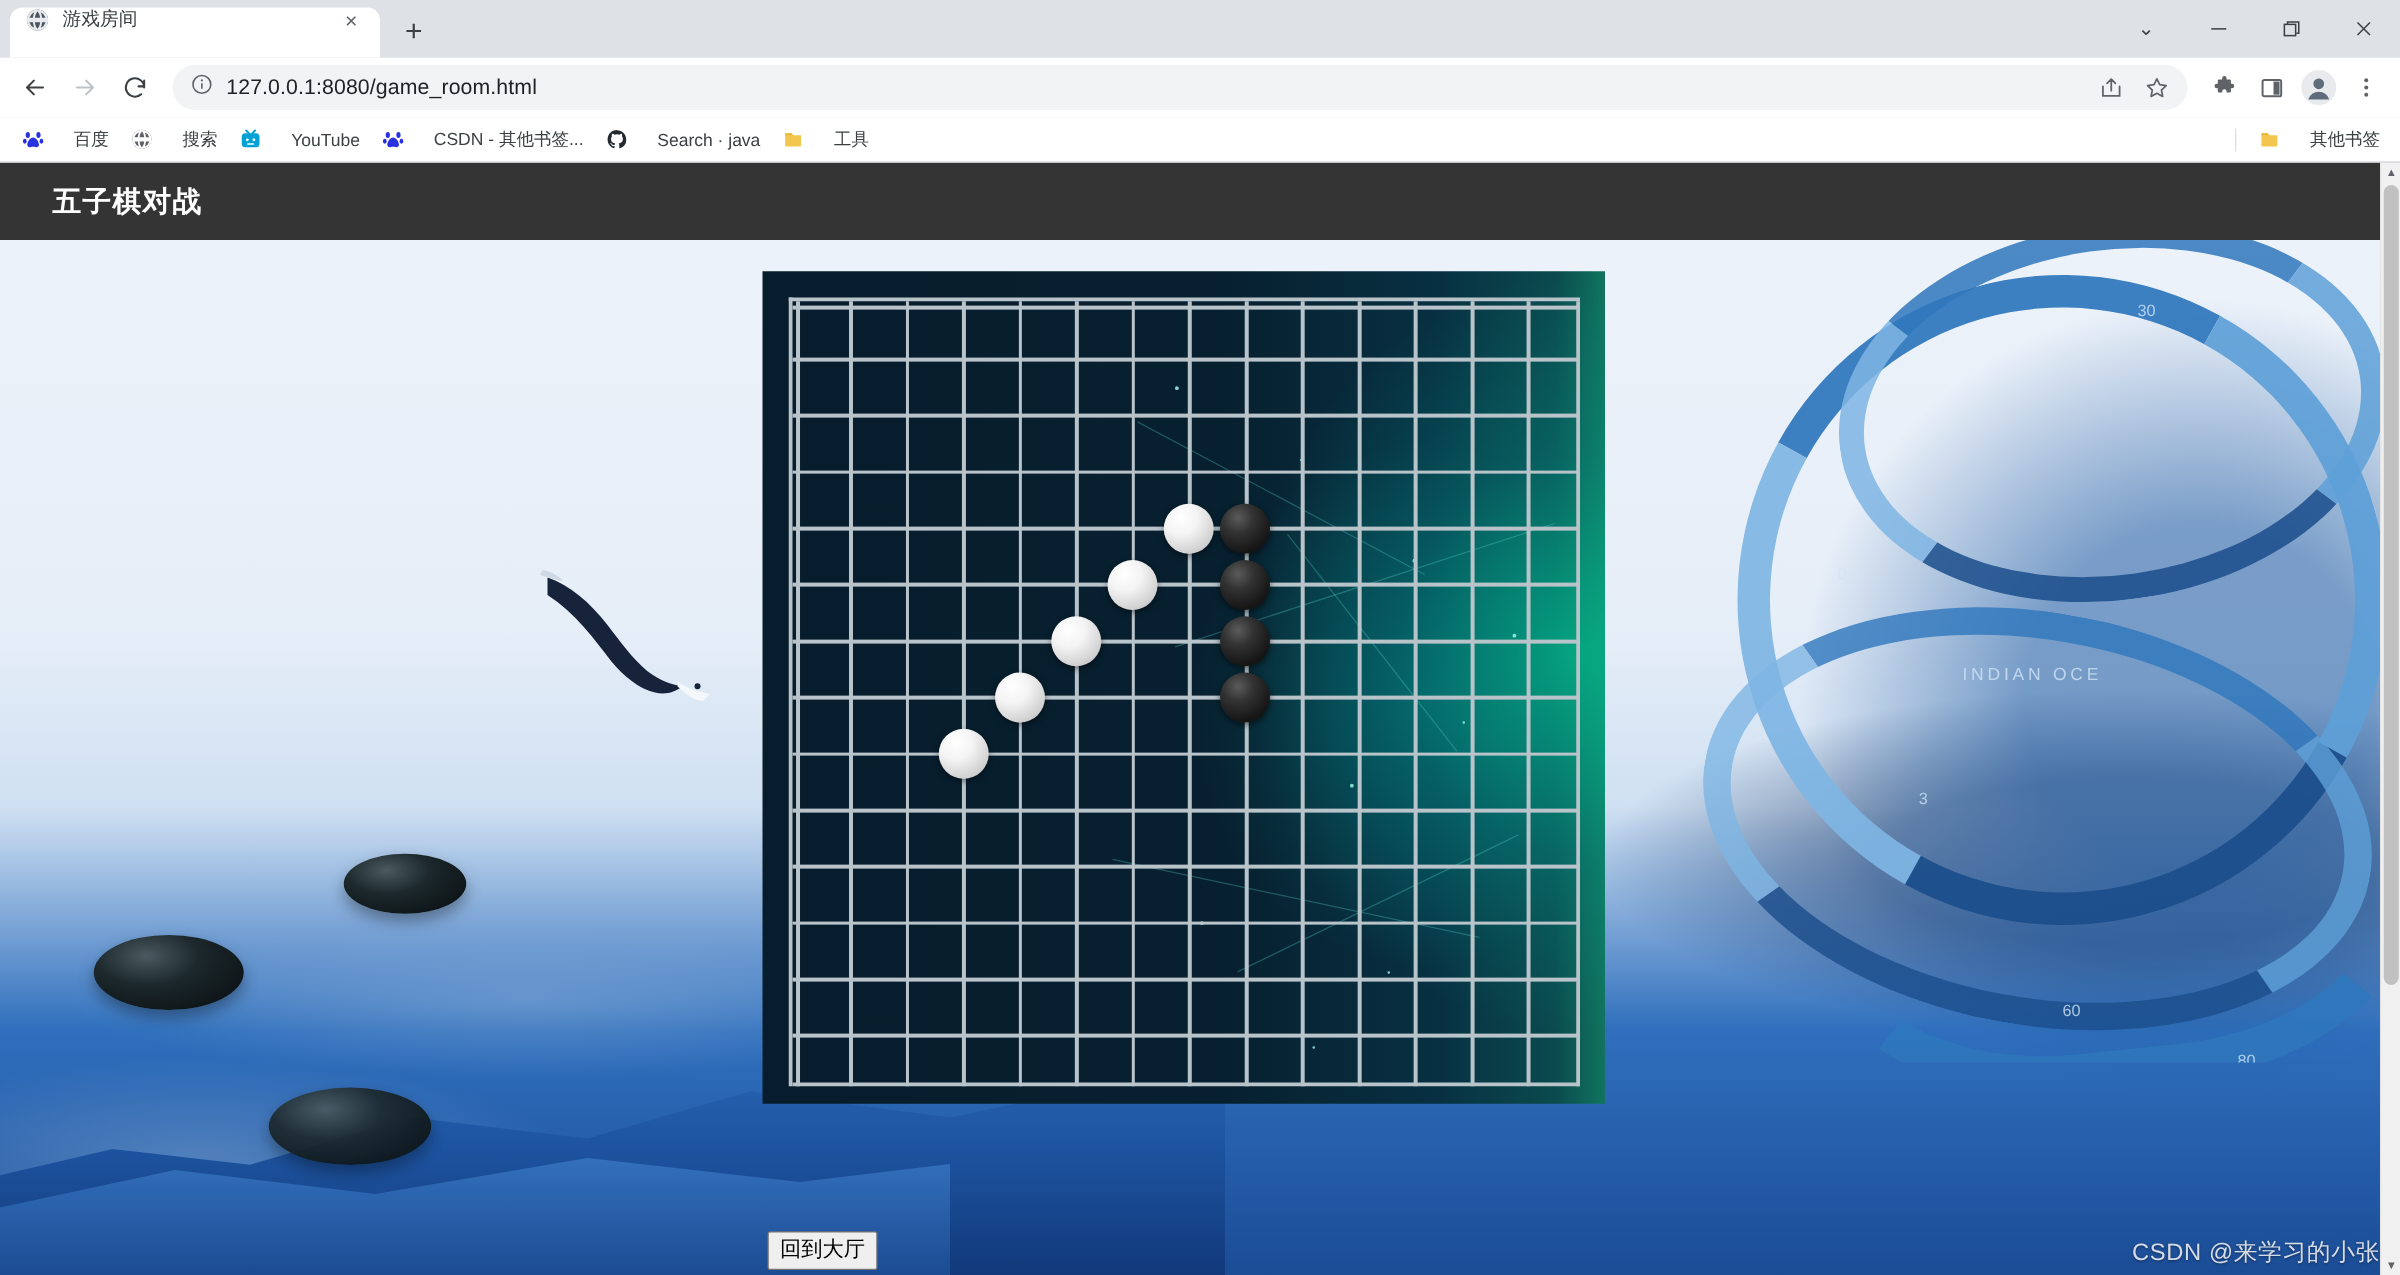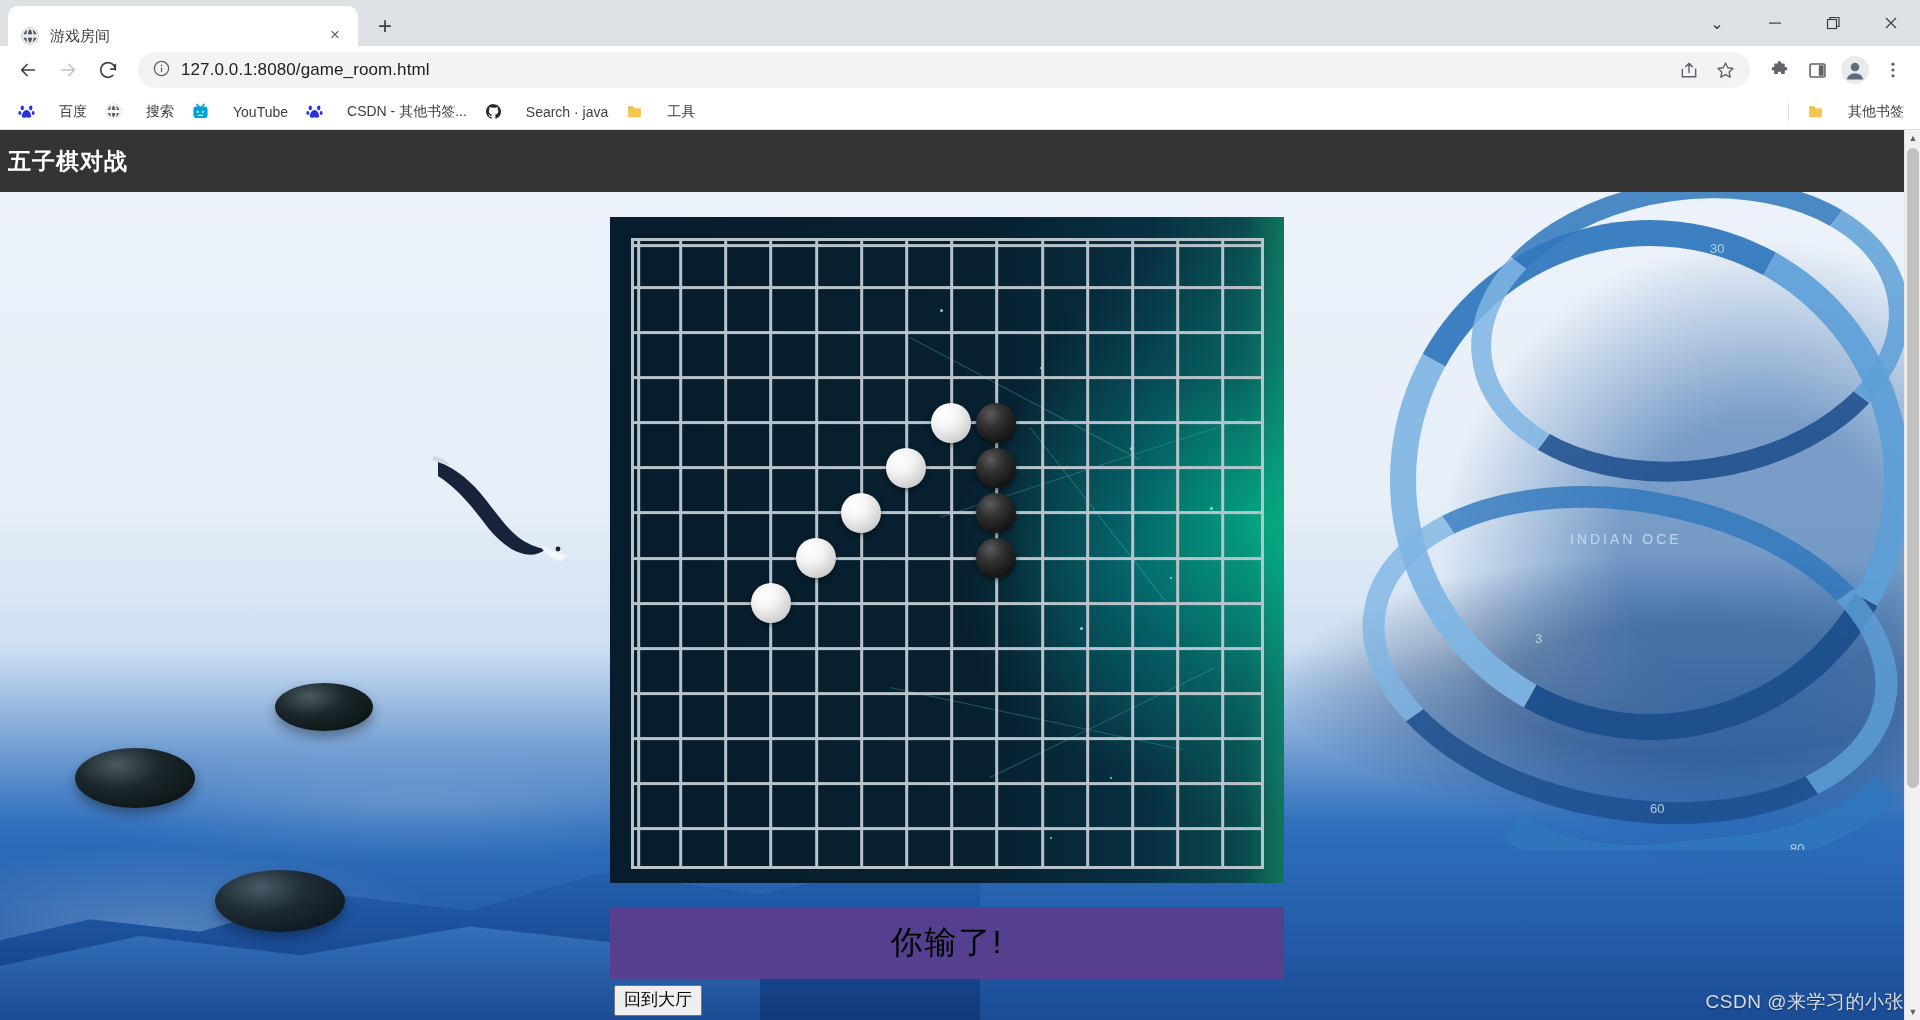--- a/index.html
+++ b/index.html
@@ -10,22 +10,22 @@
   }
 
   
   .browser { width: 1920px; height: 1020px; position: relative; overflow: hidden; }
 
   .tabstrip {
     height: 46px; background: #dee1e6; display: flex; align-items: flex-end;
     padding-left: 8px; position: relative;
   }
   .tab {
-    width: 350px; height: 40px; background: #fff; border-radius: 10px 10px 0 0;
-    display: flex; align-items: flex-end; padding: 0 12px; gap: 10px; position: relative;
+    width: 296px; height: 40px; background: #fff; border-radius: 10px 10px 0 0;
+    display: flex; align-items: flex-start; padding: 0 12px; gap: 10px; position: relative;
   }
   .tab-favicon { width: 20px; height: 20px; flex: 0 0 20px; }
   .tab-title { font-size: 15px; color: #3c4043; flex: 1; white-space: nowrap;
                overflow: hidden; text-overflow: ellipsis; }
   .tab-close { width: 22px; height: 22px; display: flex; align-items: center;
                justify-content: center; border-radius: 50%; color: #5f6368; font-size: 17px; }
   .newtab {
     width: 34px; height: 34px; margin: 0 0 3px 10px; border-radius: 50%;
     display: flex; align-items: center; justify-content: center;
     font-size: 24px; color: #3c4043; font-weight: 300;
@@ -116,21 +116,21 @@
                border-width: 22px; opacity: .8; }
   .globe .arc {
     position: absolute; left: 120px; top: 410px; width: 500px; height: 300px;
     border: 30px solid #2f77bd; border-radius: 50%/60%; opacity: .9;
     border-color: transparent transparent #2f77bd transparent; transform: rotate(-6deg);
   }
   .globe .tick { position: absolute; color: #cfe4f7; font-size: 13px; opacity: .8; margin-top: 41px; }
 
   .site-header {
     position: absolute; left: 0; top: 0; width: 1920px; height: 62px;
-    background: #343434; display: flex; align-items: center; padding-left: 8px;
+    background: #343434; display: flex; align-items: center; padding-left: 42px;
     z-index: 5;
   }
   .site-title { color: #fff; font-size: 23px; font-weight: bold; letter-spacing: 1px; }
 
   
   .board-wrap {
     position: absolute; left: 610px; top: 87px; width: 674px; height: 666px; z-index: 4;
   }
   .board {
     position: absolute; inset: 0;
@@ -444,23 +444,20 @@
             <span class="stone white" style="left: 271.5px; top: 226.5px;"></span>
             <span class="stone white" style="left: 316.5px; top: 181.5px;"></span>
             <span class="stone black" style="left: 361.5px; top: 181.5px;"></span>
             <span class="stone black" style="left: 361.5px; top: 226.5px;"></span>
             <span class="stone black" style="left: 361.5px; top: 271.5px;"></span>
             <span class="stone black" style="left: 361.5px; top: 316.5px;"></span>
           </div>
       </div>
     </div>
 
-    <div class="result-bar">
-      <span class="result-text">你输了!</span>
-    </div>
 
     <div class="lobby-btn">回到大厅</div>
 
     <div class="watermark">CSDN @来学习的小张</div>
   </div>
 
   <div class="scrollbar">
     <div class="scroll-arrow" style="top:0;">▲</div>
     <div class="scroll-thumb" style="top:18px;"></div>
     <div class="scroll-arrow" style="bottom:0;">▼</div>

